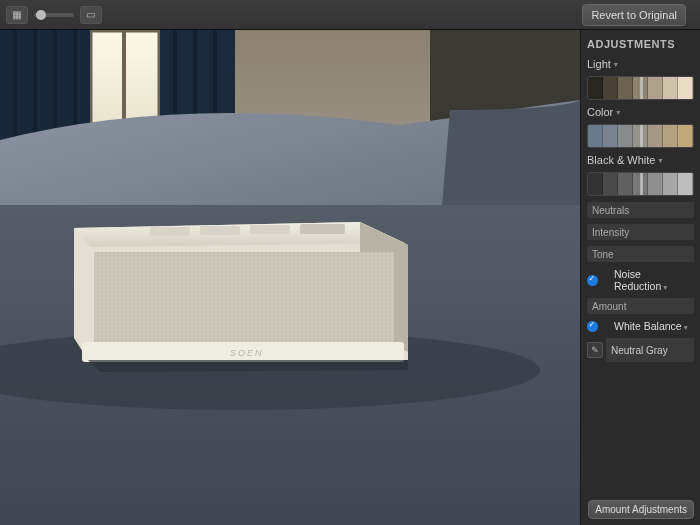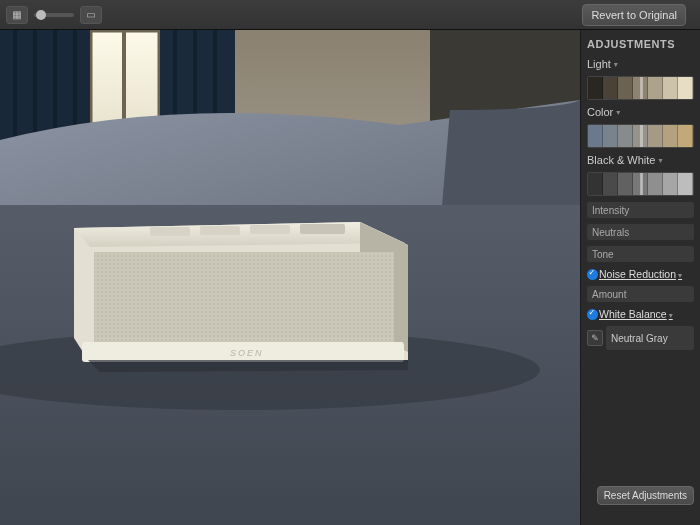--- a/index.html
+++ b/index.html
@@ -11,29 +11,29 @@
     .tb-slider::after{ content:""; position:absolute; left:2px; top:-3px; width:10px; height:10px; background:#bbb; border-radius:50%; }
     .tb-center { position:absolute; left:50%; transform:translateX(-50%); text-align:center; line-height:1.15; }
     .tb-title { color:#eee; font-size:12px; font-weight:600; }
     .tb-sub { color:#888; font-size:10px; }
     .tb-right { margin-left:auto; padding-right:14px; }
     .btn { background:linear-gradient(#5a5a5a,#4a4a4a); border:1px solid #666; color:#ddd; font-size:11px; padding:4px 8px; border-radius:4px; cursor:pointer; }
     .main { display:flex; height:495px; }
     .canvas { flex:1; background:#701a75; position:relative; overflow:hidden;font-style:italic; }
     .photo { position:absolute; inset:0; }
     
-    .sidebar { width:120px; background:#2b2b2b; border-left:1px solid #1a1a1a; padding:8px 6px 20px 6px; display:flex; flex-direction:column; gap:6px; overflow:hidden; }
+    .sidebar { width:120px; background:#2b2b2b; border-left:1px solid #1a1a1a; padding:8px 6px 6px 6px; display:flex; flex-direction:column; gap:6px; overflow:hidden; }
     .side-title { color:#bbb; font-size:11px; letter-spacing:0.5px; font-weight:600; margin-bottom:2px; }
     .sect-label { color:#ccc; font-size:11px; display:flex; align-items:center; gap:2px; cursor:pointer; }
     .sect-label::after { content:"▾"; font-size:8px; color:#888; margin-left:1px; }
     .strip { position:relative; border:1px solid #444; height:24px; border-radius:2px; overflow:hidden; cursor:pointer; display:flex; }
     .strip > div { flex:1; border-right:1px solid rgba(0,0,0,0.25); }
     .strip .marker { position:absolute; top:-1px; bottom:-1px; left:50%; width:1px; background:#fff; box-shadow:0 0 0 1px rgba(255,255,255,0.4); }
     .row { height:16px; background:#3a3a3a; border-radius:2px; display:flex; align-items:center; padding:0 5px; color:#aaa; font-size:10px; cursor:pointer; }
-    .chk-row { display:flex; align-items:center; gap:1px; font-size:10.5px; color:#ddd;text-decoration:underline; }
+    .chk-row { display:flex; align-items:center; gap:16px; font-size:10.5px; color:#ddd; }
     .chk { width:11px; height:11px; border-radius:50%; background:#1e7be0; position:relative; flex-shrink:0; }
     .chk::after{ content:"✓"; color:#fff; font-size:8px; position:absolute; left:1.5px; top:-1px; }
     .chk-label::after { content:"▾"; font-size:8px; color:#888; margin-left:2px; }
     .wb-row { display:flex; gap:3px; align-items:center; }
     .eyedrop { width:16px; height:16px; background:#3a3a3a; border:1px solid #555; border-radius:2px; display:flex; align-items:center; justify-content:center; font-size:9px; color:#bbb; cursor:pointer; }
     .wb-val { flex:1; height:24px; background:#3a3a3a; border-radius:2px; display:flex; align-items:center; padding:0 5px; font-size:10px; color:#ccc; }
     .spacer { flex:1; }
     .reset { align-self:flex-end; background:linear-gradient(#5a5a5a,#4a4a4a); border:1px solid #666; color:#ddd; font-size:10px; padding:3px 6px; border-radius:4px; cursor:pointer; }
   </style>
 </head>
@@ -152,35 +152,35 @@
     <div class="strip">
       <div style="background:#333"></div>
         <div style="background:#4a4a4a"></div>
         <div style="background:#616161"></div>
         <div style="background:#787878"></div>
         <div style="background:#8f8f8f"></div>
         <div style="background:#a6a6a6"></div>
         <div style="background:#bdbdbd"></div>
       <div class="marker"></div>
     </div>
+    <div class="row">Neutrals</div>
     <div class="row">Intensity</div>
-    <div class="row">Neutrals</div>
     <div class="row">Tone</div>
 
     <div class="chk-row">
       <span class="chk"></span>
       <span class="chk-label">Noise Reduction</span>
     </div>
     <div class="row">Amount</div>
 
     <div class="chk-row">
       <span class="chk"></span>
       <span class="chk-label">White Balance</span>
     </div>
     <div class="wb-row">
       <div class="eyedrop">✎</div>
       <div class="wb-val">Neutral Gray</div>
     </div>
 
     <div class="spacer"></div>
-    <button class="reset">Reset Adjustments</button>
+    <button class="reset">Amount Adjustments</button>
   </div>
 </div>
 
 </body></html>

